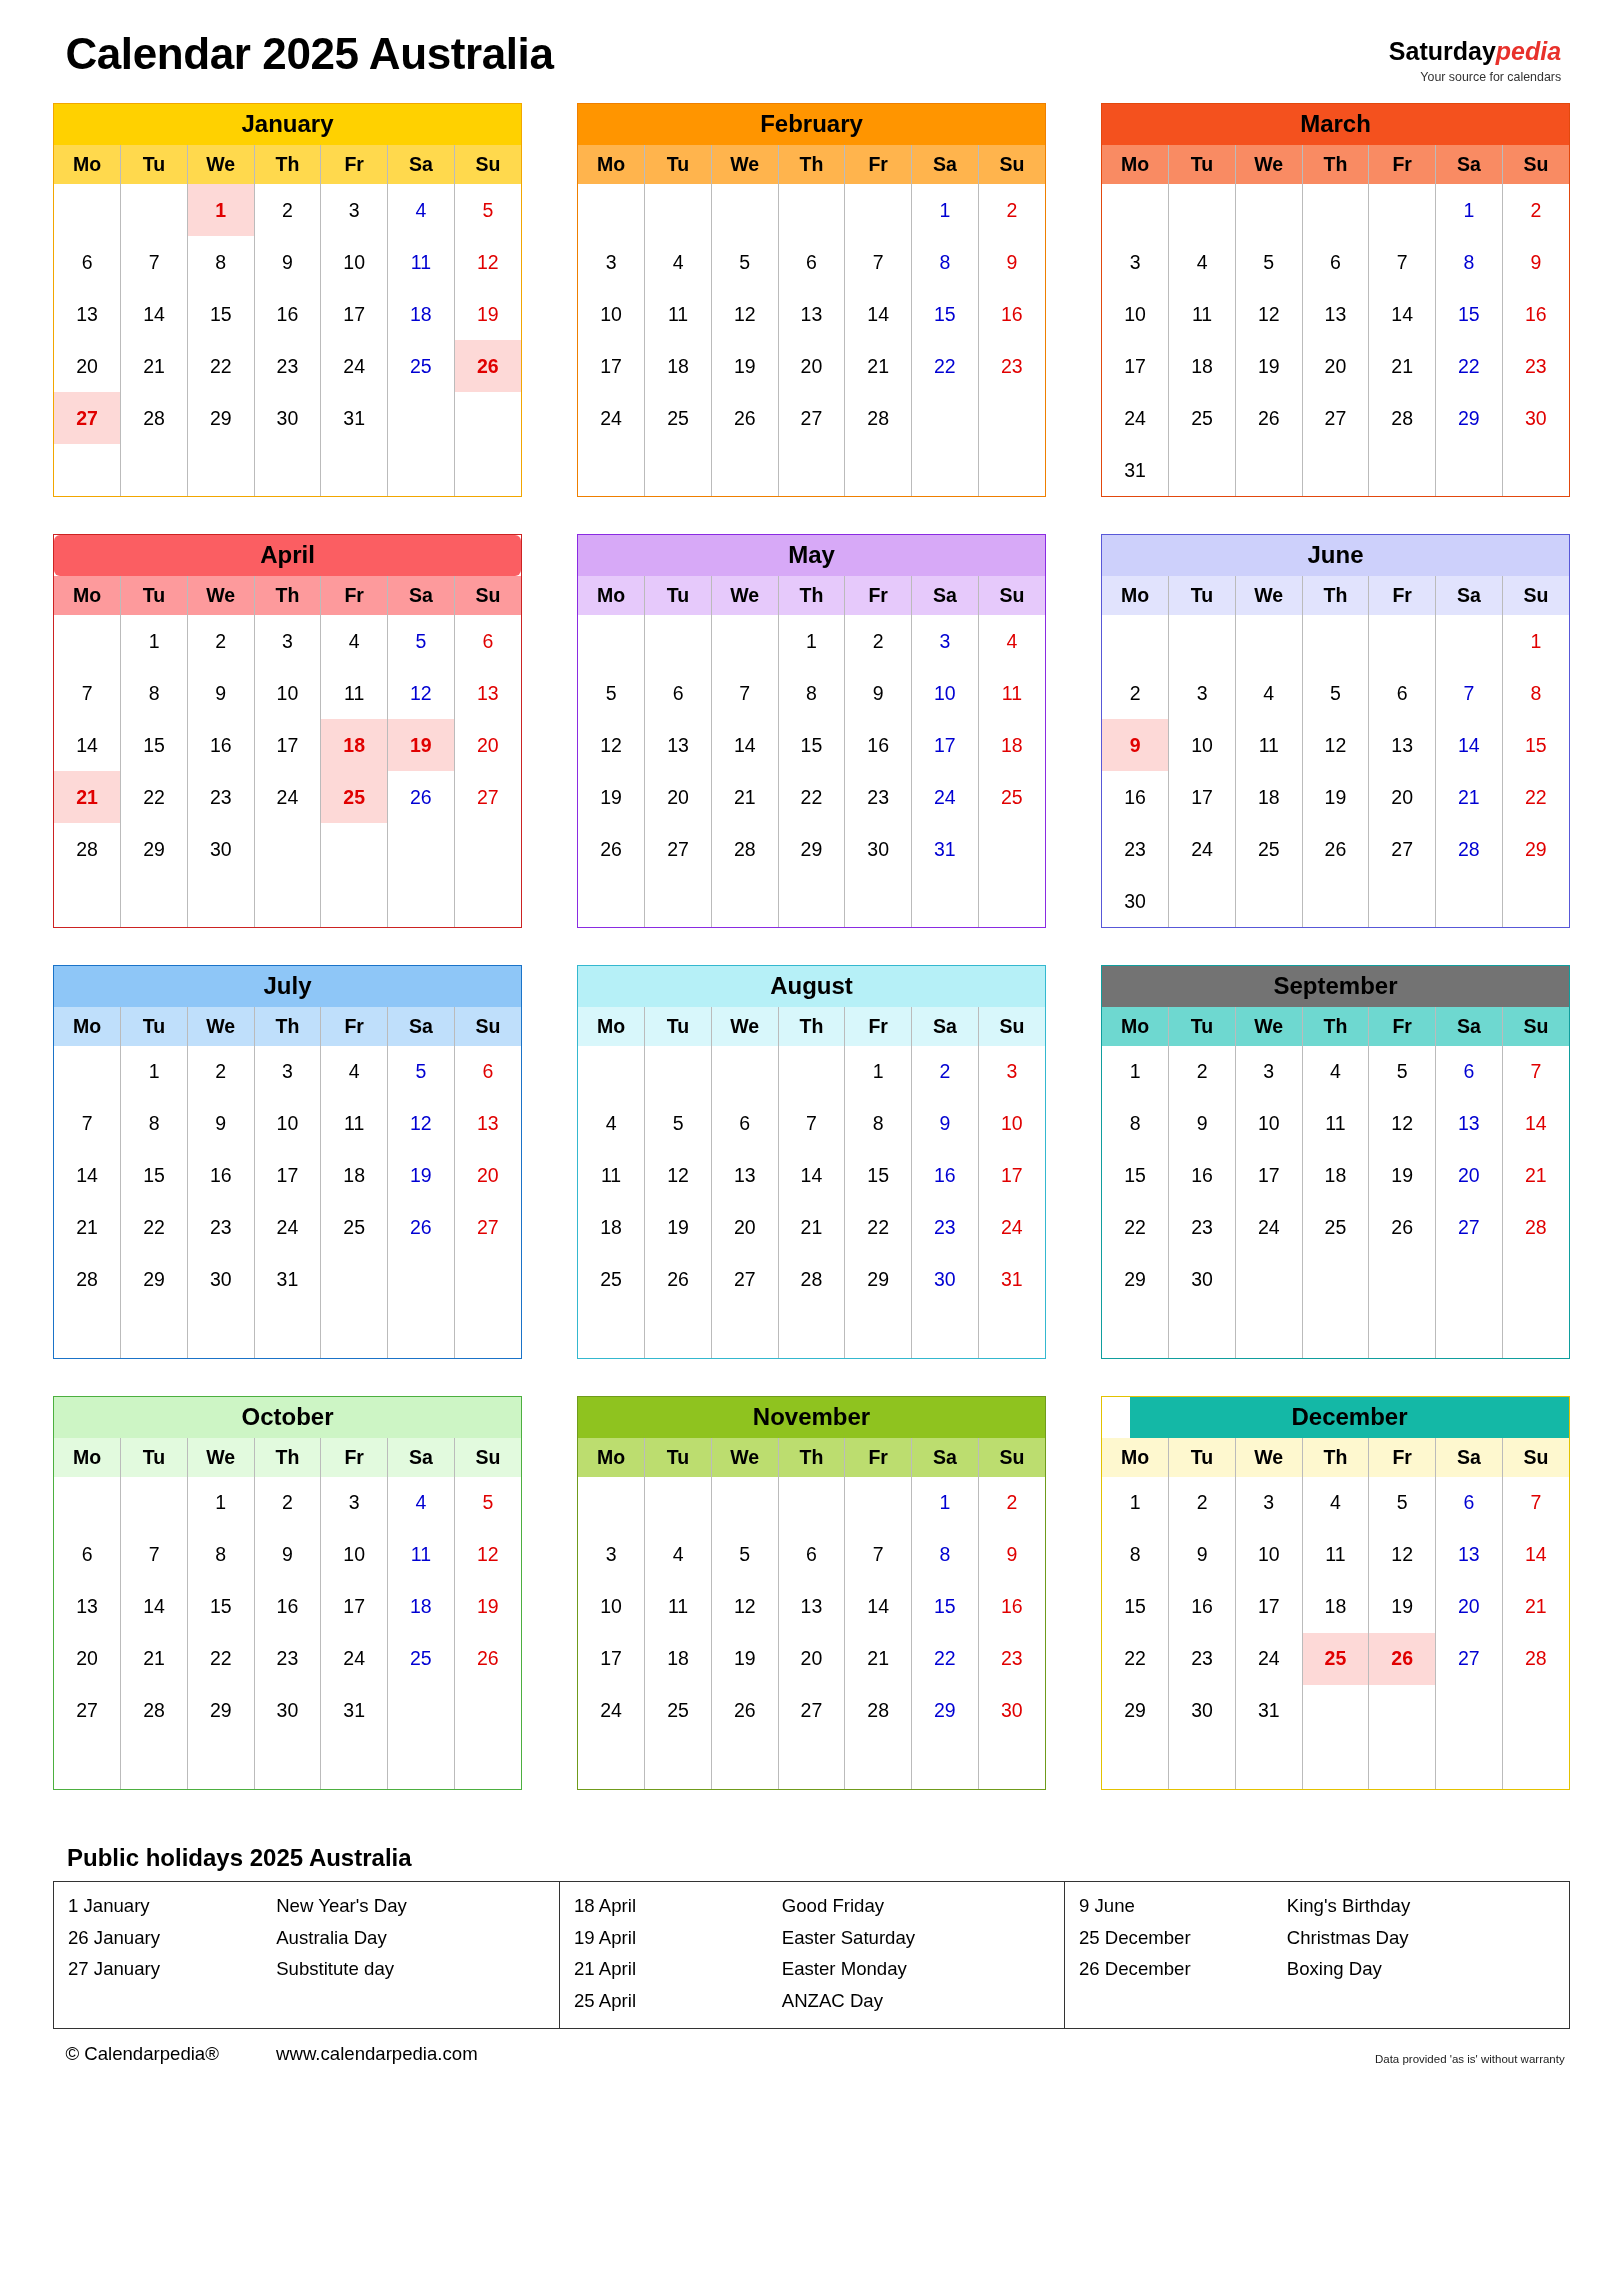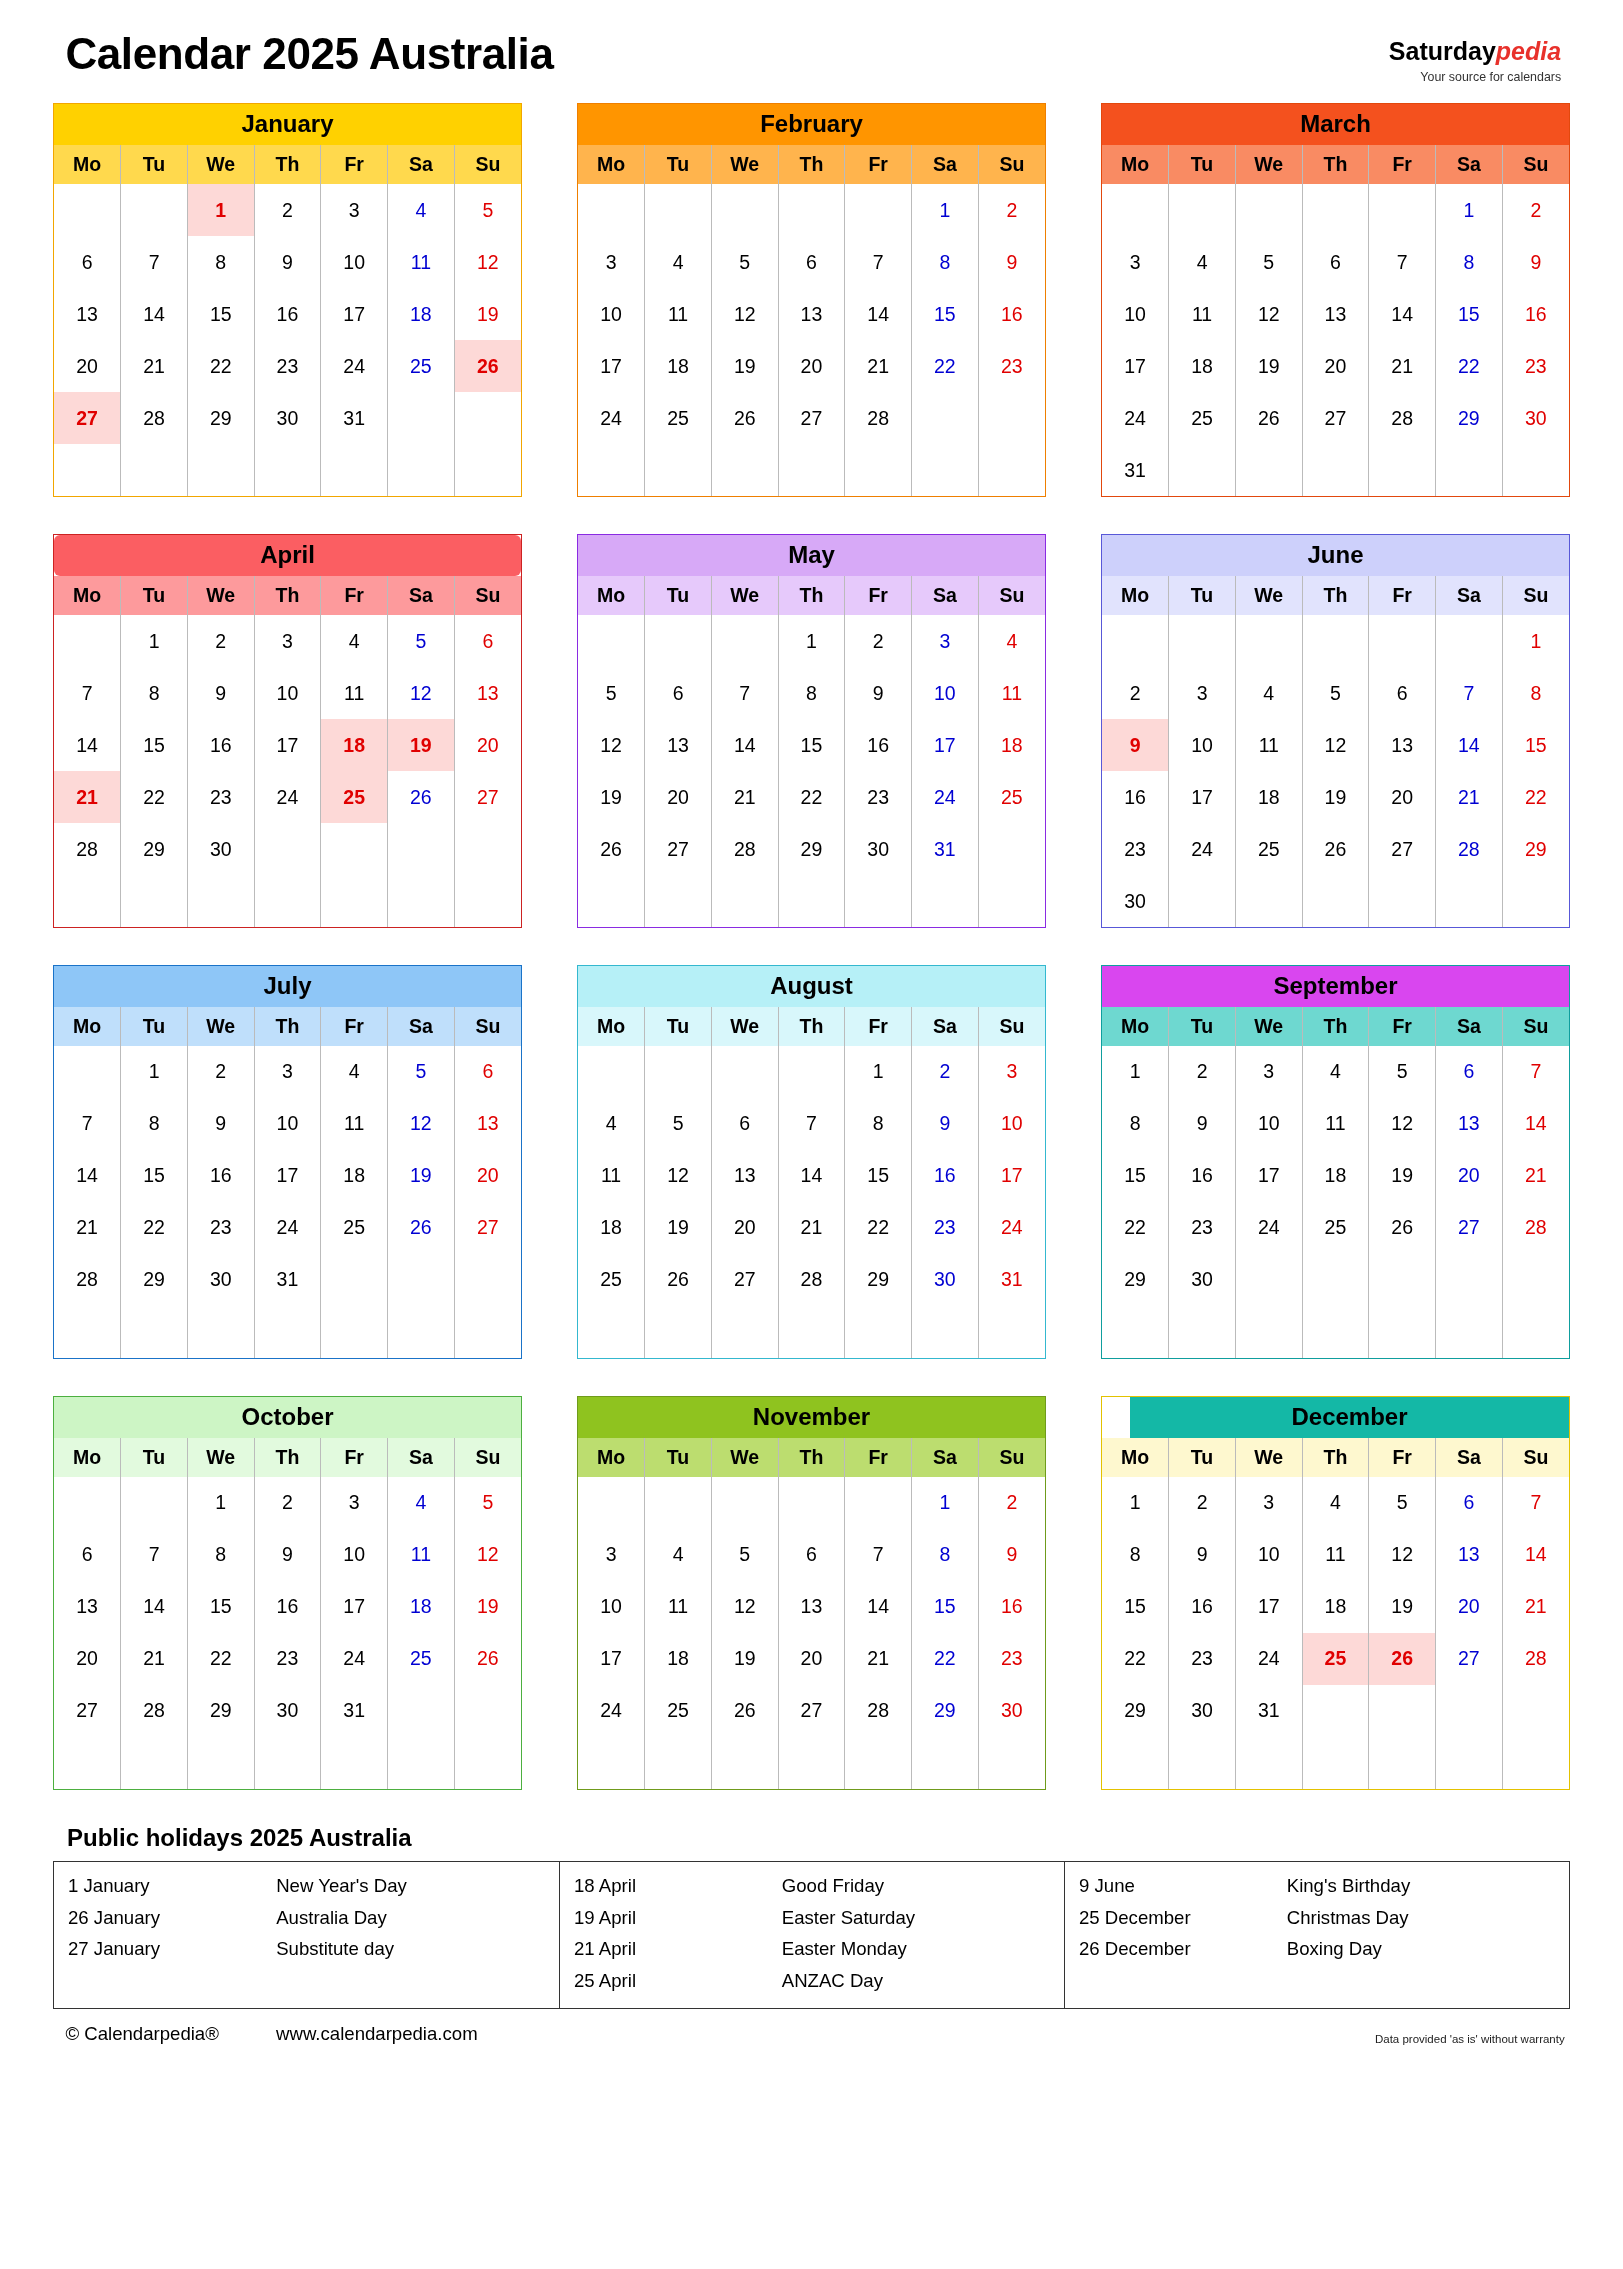--- a/index.html
+++ b/index.html
@@ -108,34 +108,34 @@
   .m-jun { border-color: #5858d8; }
   .m-jun .month-title { background: #cdd0fb; }
   .m-jun table.cal thead tr { background: #e1e3fd; }
   .m-jul { border-color: #1a73c8; }
   .m-jul .month-title { background: #8ec6f7; }
   .m-jul table.cal thead tr { background: #bfdffb; }
   .m-aug { border-color: #34b8cf; }
   .m-aug .month-title { background: #b6f0f7; }
   .m-aug table.cal thead tr { background: #d8f7fb; }
   .m-sep { border-color: #0f9e9e; }
-  .m-sep .month-title { background: #d946ef; }
+  .m-sep .month-title { background: #737373; }
   .m-sep table.cal thead tr { background: #6ed8d0; }
   .m-oct { border-color: #4caf3f; }
   .m-oct .month-title { background: #cdf5c5; }
   .m-oct table.cal thead tr { background: #e2fade; }
   .m-nov { border-color: #6f9b1b; }
   .m-nov .month-title { background: #8fc31f; }
   .m-nov table.cal thead tr { background: #bcdd6f; }
   .m-dec { border-color: #e3c200; }
   .m-dec .month-title { background: #14b8a6; margin-left: 28px; }
   .m-dec table.cal thead tr { background: #fef8cf; }
   
   .holidays {
-    margin-top: 34px;
+    margin-top: 54px;
   }
   .hol-title {
     font-size: 24px;
     font-weight: bold;
     padding: 0 0 8.9px 14px;
   }
   .hol-box {
     border: 0.9px solid #333;
   }
   .hol-grid {

